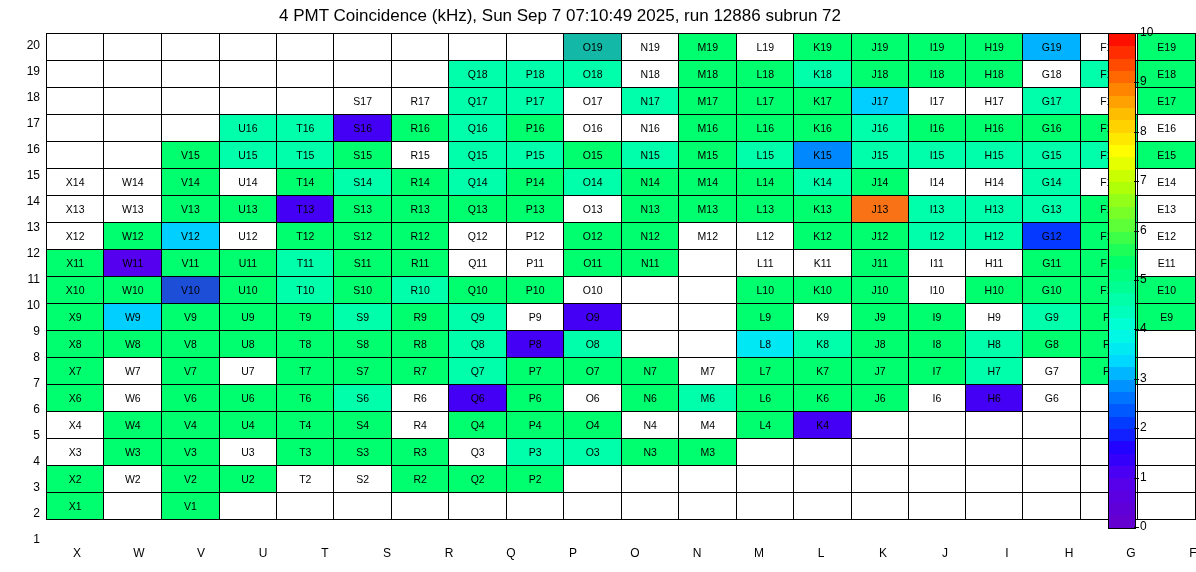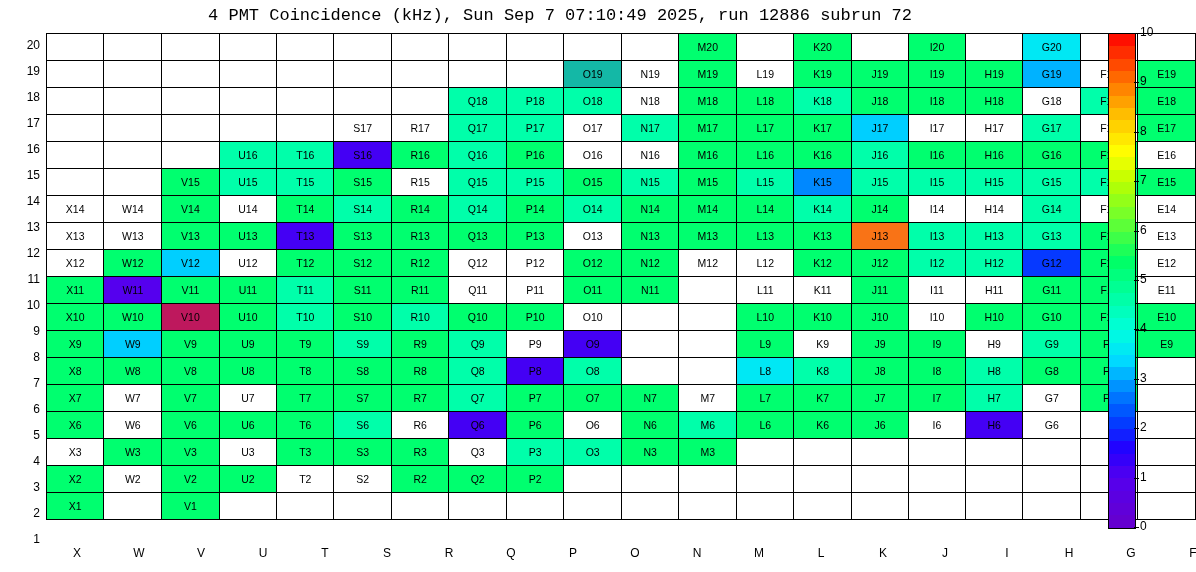--- a/index.html
+++ b/index.html
@@ -1,58 +1,36 @@
 <!DOCTYPE html>
 <html><head>
 <meta charset="utf-8">
 <style>
   html,body{margin:0;padding:0;background:#ffffff;}
   body{width:1196px;height:572px;font-family:"Liberation Sans",sans-serif;overflow:hidden;}
   #root{position:relative;width:1196px;height:572px;}
-  #title{position:absolute;left:0;top:6px;width:1120px;text-align:center;font-size:17px;color:#000;font-family:Liberation Mono, monospace;}
+  #title{position:absolute;left:0;top:6px;width:1120px;text-align:center;font-size:17px;color:#000;}
   #plot{position:absolute;left:46px;top:33px;}
   table.grid{border-collapse:collapse;table-layout:fixed;}
   table.grid td{width:62px;height:26px;border:1px solid #000;text-align:center;font-size:10.5px;color:#000;padding:0;}
   .ylab{position:absolute;left:0;width:40px;text-align:right;font-size:12px;color:#000;}
   .xlab{position:absolute;top:546px;width:62px;text-align:center;font-size:12px;color:#000;}
   #cbar{position:absolute;left:1108px;top:33px;width:26px;height:494px;border:1px solid #000;}
   #cbar div{width:100%;}
   .cticklab{position:absolute;left:1140px;font-size:12px;color:#000;}
   .ctick{position:absolute;left:1134px;width:5px;height:1px;background:#000;}
 </style>
 </head>
 <body>
 
 <div id="root">
   <div id="title">4 PMT Coincidence (kHz), Sun Sep  7 07:10:49 2025, run 12886 subrun 72</div>
   <div id="plot">
       <table class="grid">
         <tbody>
-          <tr>
-            <td></td>
-            <td></td>
-            <td></td>
-            <td></td>
-            <td></td>
-            <td></td>
-            <td></td>
-            <td></td>
-            <td></td>
-            <td></td>
-            <td></td>
-            <td style="background:rgb(0,255,111)">M20</td>
-            <td></td>
-            <td style="background:rgb(0,255,111)">K20</td>
-            <td></td>
-            <td style="background:rgb(0,255,111)">I20</td>
-            <td></td>
-            <td style="background:rgb(0,232,244)">G20</td>
-            <td></td>
-            <td></td>
-          </tr>
           <tr>
             <td></td>
             <td></td>
             <td></td>
             <td></td>
             <td></td>
             <td></td>
             <td></td>
             <td></td>
             <td></td>
@@ -240,21 +218,21 @@
             <td style="background:rgb(0,255,111)">J11</td>
             <td style="background:#ffffff">I11</td>
             <td style="background:#ffffff">H11</td>
             <td style="background:rgb(0,255,111)">G11</td>
             <td style="background:rgb(0,255,111)">F11</td>
             <td style="background:#ffffff">E11</td>
           </tr>
           <tr>
             <td style="background:rgb(0,255,111)">X10</td>
             <td style="background:rgb(0,255,111)">W10</td>
-            <td style="background:#be185d">V10</td>
+            <td style="background:#1d4ed8">V10</td>
             <td style="background:rgb(0,255,111)">U10</td>
             <td style="background:rgb(0,255,170)">T10</td>
             <td style="background:rgb(0,255,111)">S10</td>
             <td style="background:rgb(0,255,170)">R10</td>
             <td style="background:rgb(0,255,111)">Q10</td>
             <td style="background:rgb(0,255,111)">P10</td>
             <td style="background:#ffffff">O10</td>
             <td></td>
             <td></td>
             <td style="background:rgb(0,255,111)">L10</td>
@@ -344,20 +322,42 @@
             <td style="background:rgb(0,255,111)">P6</td>
             <td style="background:#ffffff">O6</td>
             <td style="background:rgb(0,255,111)">N6</td>
             <td style="background:rgb(0,255,170)">M6</td>
             <td style="background:rgb(0,255,111)">L6</td>
             <td style="background:rgb(0,255,111)">K6</td>
             <td style="background:rgb(0,255,111)">J6</td>
             <td style="background:#ffffff">I6</td>
             <td style="background:rgb(68,0,244)">H6</td>
             <td style="background:#ffffff">G6</td>
+            <td></td>
+            <td></td>
+          </tr>
+          <tr>
+            <td style="background:#ffffff">X4</td>
+            <td style="background:rgb(0,255,111)">W4</td>
+            <td style="background:rgb(0,255,111)">V4</td>
+            <td style="background:rgb(0,255,111)">U4</td>
+            <td style="background:rgb(0,255,111)">T4</td>
+            <td style="background:rgb(0,255,111)">S4</td>
+            <td style="background:#ffffff">R4</td>
+            <td style="background:rgb(0,255,111)">Q4</td>
+            <td style="background:rgb(0,255,111)">P4</td>
+            <td style="background:rgb(0,255,111)">O4</td>
+            <td style="background:#ffffff">N4</td>
+            <td style="background:#ffffff">M4</td>
+            <td style="background:rgb(0,255,111)">L4</td>
+            <td style="background:rgb(68,0,244)">K4</td>
+            <td></td>
+            <td></td>
+            <td></td>
+            <td></td>
             <td></td>
             <td></td>
           </tr>
           <tr>
             <td style="background:#ffffff">X3</td>
             <td style="background:rgb(0,255,111)">W3</td>
             <td style="background:rgb(0,255,111)">V3</td>
             <td style="background:#ffffff">U3</td>
             <td style="background:rgb(0,255,111)">T3</td>
             <td style="background:rgb(0,255,111)">S3</td>

